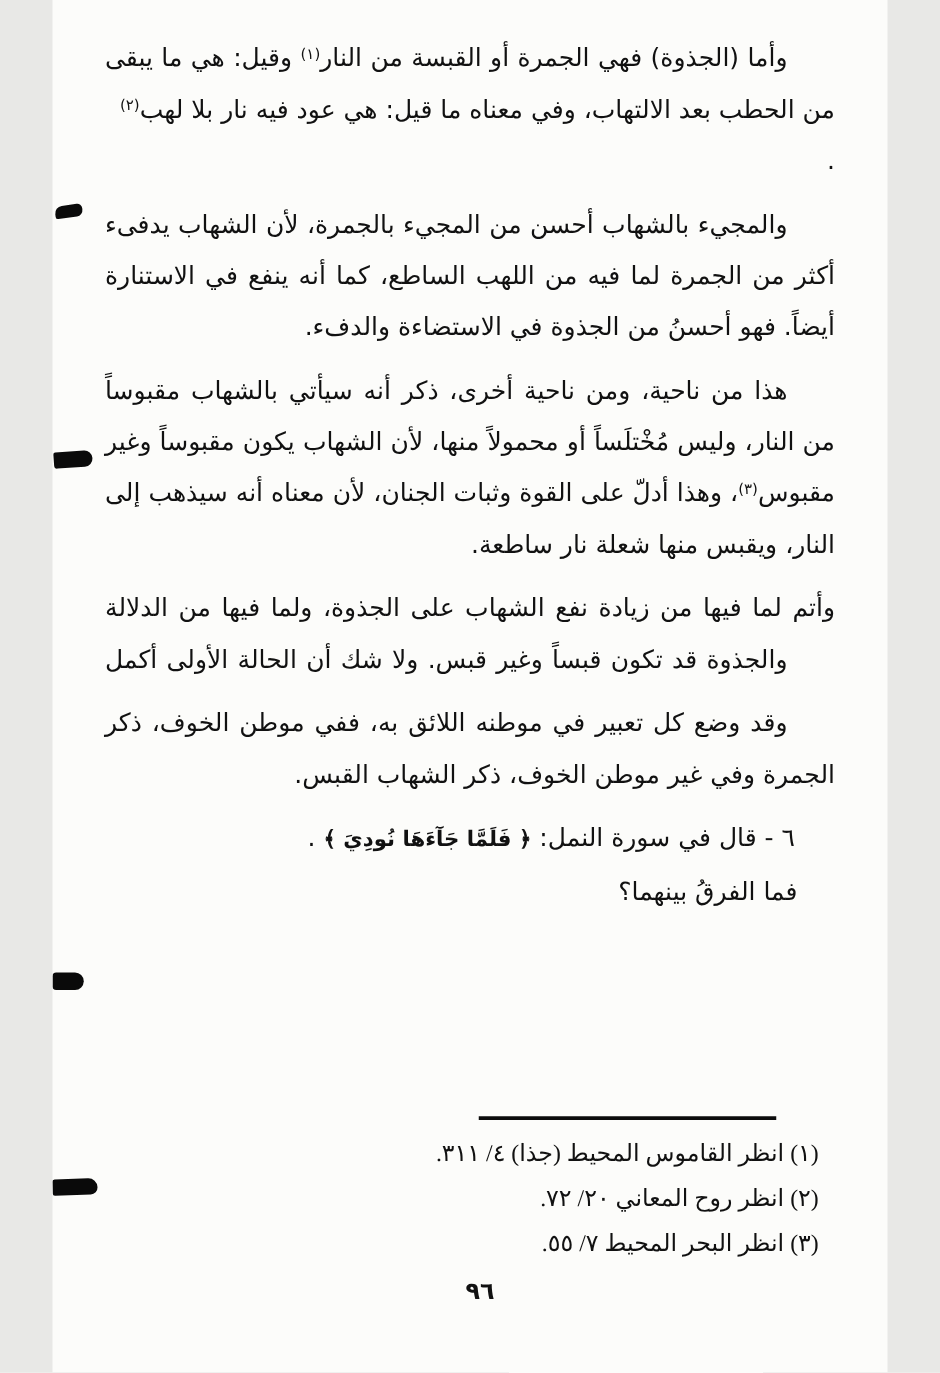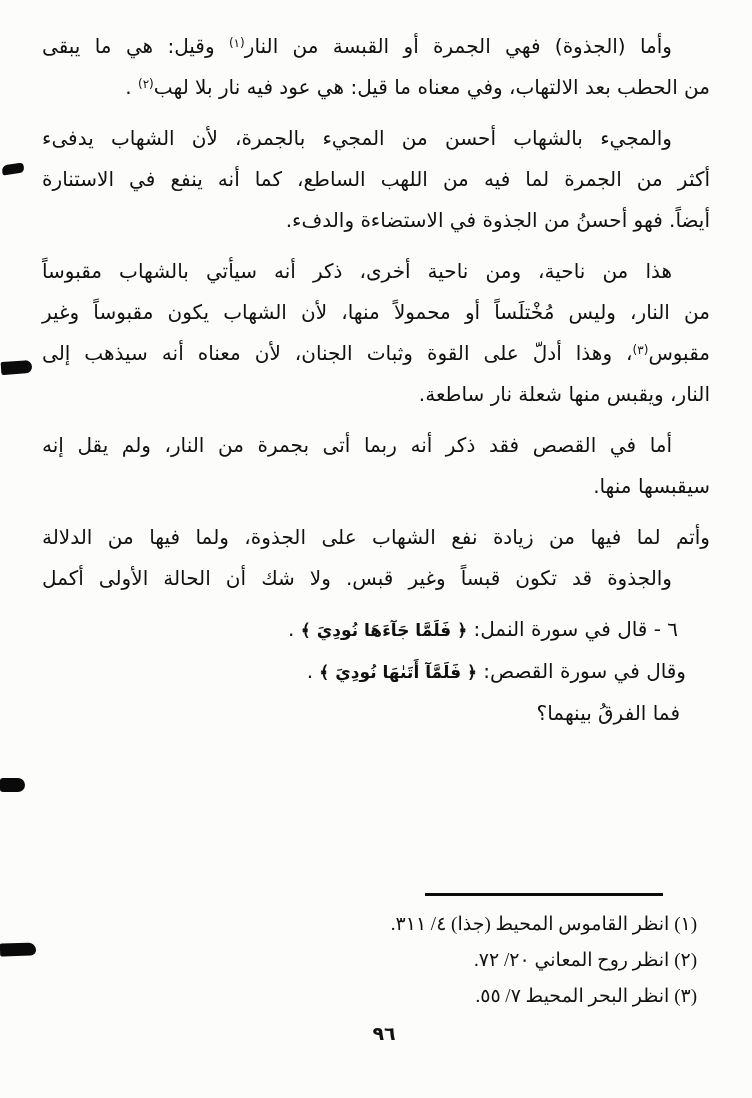--- a/index.html
+++ b/index.html
@@ -1,18 +1,18 @@
 <!DOCTYPE html>
 <html lang="ar" dir="rtl"><head>
 <meta charset="utf-8">
 <style>
   html,body{margin:0;padding:0;background:#e8e8e6;}
   .page{
     position:relative;
-    width:752px;height:1098px;
+    width:668px;height:1098px;
     margin:0 auto;
     background:#fcfcfa;
     overflow:hidden;
     font-family:"DejaVu Sans",sans-serif;
     color:#111;
     direction:rtl;
   }
   .content{
     position:absolute;
     top:26px;right:42px;left:42px;
@@ -98,33 +98,32 @@
       <div class="l">أيضاً. فهو أحسنُ من الجذوة في الاستضاءة والدفء.</div>
     </div>
 
     <div class="para">
       <div class="l j ind">هذا من ناحية، ومن ناحية أخرى، ذكر أنه سيأتي بالشهاب مقبوساً</div>
       <div class="l j">من النار، وليس مُخْتلَساً أو محمولاً منها، لأن الشهاب يكون مقبوساً وغير</div>
       <div class="l j"><span>مقبوس</span><sup class="fnref">(٣)</sup><span>، وهذا أدلّ على القوة وثبات الجنان، لأن معناه أنه سيذهب إلى</span></div>
       <div class="l">النار، ويقبس منها شعلة نار ساطعة.</div>
     </div>
 
-    <div class="para">
-      <div class="l j ind">أما في القصص فقد ذكر أنه ربما أتى بجمرة من النار، ولم يقل إنه</div>
-      <div class="l">سيقبسها منها.</div>
-    </div>
 
     <div class="para">
       <div class="l j">وأتم لما فيها من زيادة نفع الشهاب على الجذوة، ولما فيها من الدلالة</div>
       <div class="l j ind">والجذوة قد تكون قبساً وغير قبس. ولا شك أن الحالة الأولى أكمل</div>
     </div>
 
+    <div class="para">
+      <div class="l j ind">وقد وضع كل تعبير في موطنه اللائق به، ففي موطن الخوف، ذكر</div>
+      <div class="l">الجمرة وفي غير موطن الخوف، ذكر الشهاب القبس.</div>
+    </div>
 
     <div class="verse-line vl1"><span>٦ - قال في سورة النمل: </span><span class="quran">﴿ فَلَمَّا جَآءَهَا نُودِيَ ﴾</span><span> .</span></div>
-    <div class="verse-line vl2"><span>وقال في سورة القصص: </span><span class="quran">﴿ فَلَمَّآ أَتَىٰهَا نُودِيَ ﴾</span><span> .</span></div>
     <div class="verse-line vl3">فما الفرقُ بينهما؟</div>
 
   </div>
 
   <div class="footnotes">
     <div class="fn-rule"></div>
     <div class="fn-line"><span>(١)</span><span> انظر القاموس المحيط (جذا) ٤/ ٣١١.</span></div>
     <div class="fn-line"><span>(٢)</span><span> انظر روح المعاني ٢٠/ ٧٢.</span></div>
     <div class="fn-line"><span>(٣)</span><span> انظر البحر المحيط ٧/ ٥٥.</span></div>
   </div>

